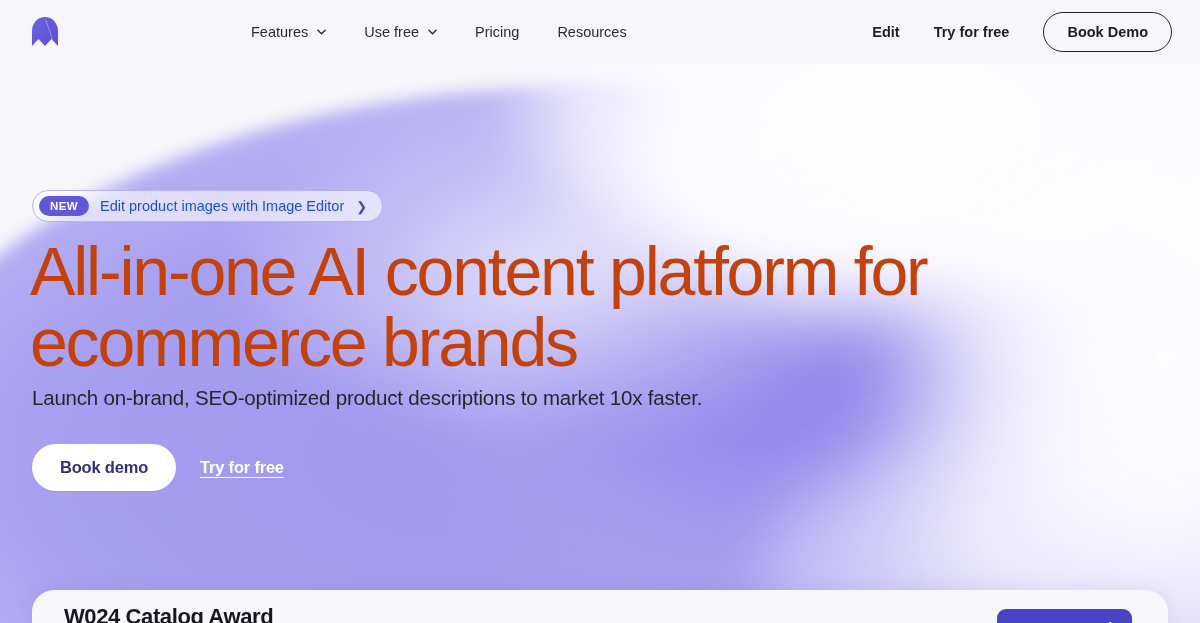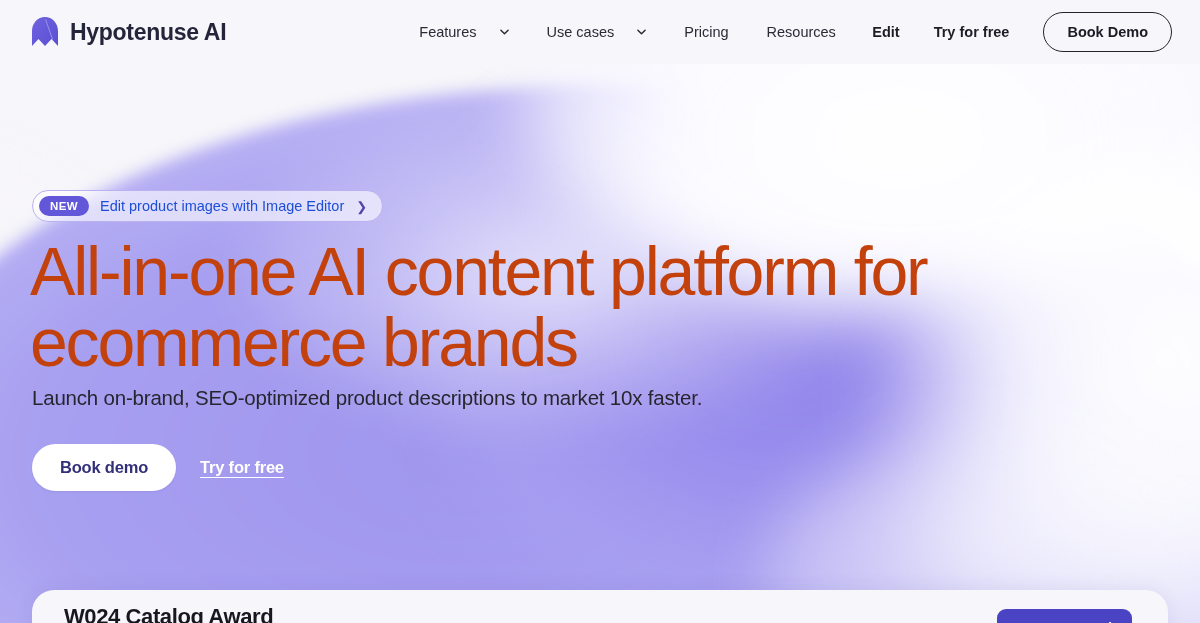--- a/index.html
+++ b/index.html
@@ -27,21 +27,21 @@
   .brand-name {
     font-size:23px; font-weight:bold; color:#24243a; letter-spacing:-0.3px;
     white-space:nowrap;
   }
 
   .nav {
     display:flex; align-items:center; gap:38px;
     margin-left:193px;
   }
   .nav-item {
-    display:flex; align-items:center; gap:23px;
+    display:flex; align-items:center; gap:9px;
     font-size:14.5px; color:#2b2b36; white-space:nowrap; cursor:pointer;
   }
   .chev { width:9px; height:6px; display:block; }
 
   .header-right {
     margin-left:auto;
     display:flex; align-items:center; gap:34px;
   }
   .link-login { font-size:14.5px; font-weight:bold; color:#1d1d26; white-space:nowrap; cursor:pointer; }
   .link-try { font-size:14.5px; font-weight:bold; color:#1d1d26; white-space:nowrap; cursor:pointer; }
@@ -198,36 +198,35 @@
           <defs>
             <linearGradient id="lgm" x1="0" y1="0" x2="1" y2="1">
               <stop offset="0%" stop-color="#6f63e0"></stop>
               <stop offset="100%" stop-color="#5a4fd2"></stop>
             </linearGradient>
           </defs>
           <path d="M13 0 C20.2 0 26 6.2 26 14 L26 29 L19.5 22 L13 29 L6.5 22 L0 29 L0 14 C0 6.2 5.8 0 13 0 Z" fill="url(#lgm)"></path>
           <path d="M13.6 2.5 L20.6 22.5" stroke="#a9a1f2" stroke-width="0.9" fill="none" opacity="0.85"></path>
         </svg>
       </span>
-      <span class="brand-name">Hypotenuse AI</span>
     </div>
 
     <div class="nav">
 
       <div class="nav-item">
         <span>Features</span>
         <span>
           <svg class="chev" viewBox="0 0 10 6">
               <path d="M1 1 L5 5 L9 1" stroke="#2b2b36" stroke-width="1.6" fill="none" stroke-linecap="round" stroke-linejoin="round"></path>
             </svg>
         </span>
       </div>
 
       <div class="nav-item">
-        <span>Use cases</span>
+        <span>Use free</span>
         <span>
           <svg class="chev" viewBox="0 0 10 6">
               <path d="M1 1 L5 5 L9 1" stroke="#2b2b36" stroke-width="1.6" fill="none" stroke-linecap="round" stroke-linejoin="round"></path>
             </svg>
         </span>
       </div>
 
       <div class="nav-item">
         <span>Pricing</span>
       </div>

